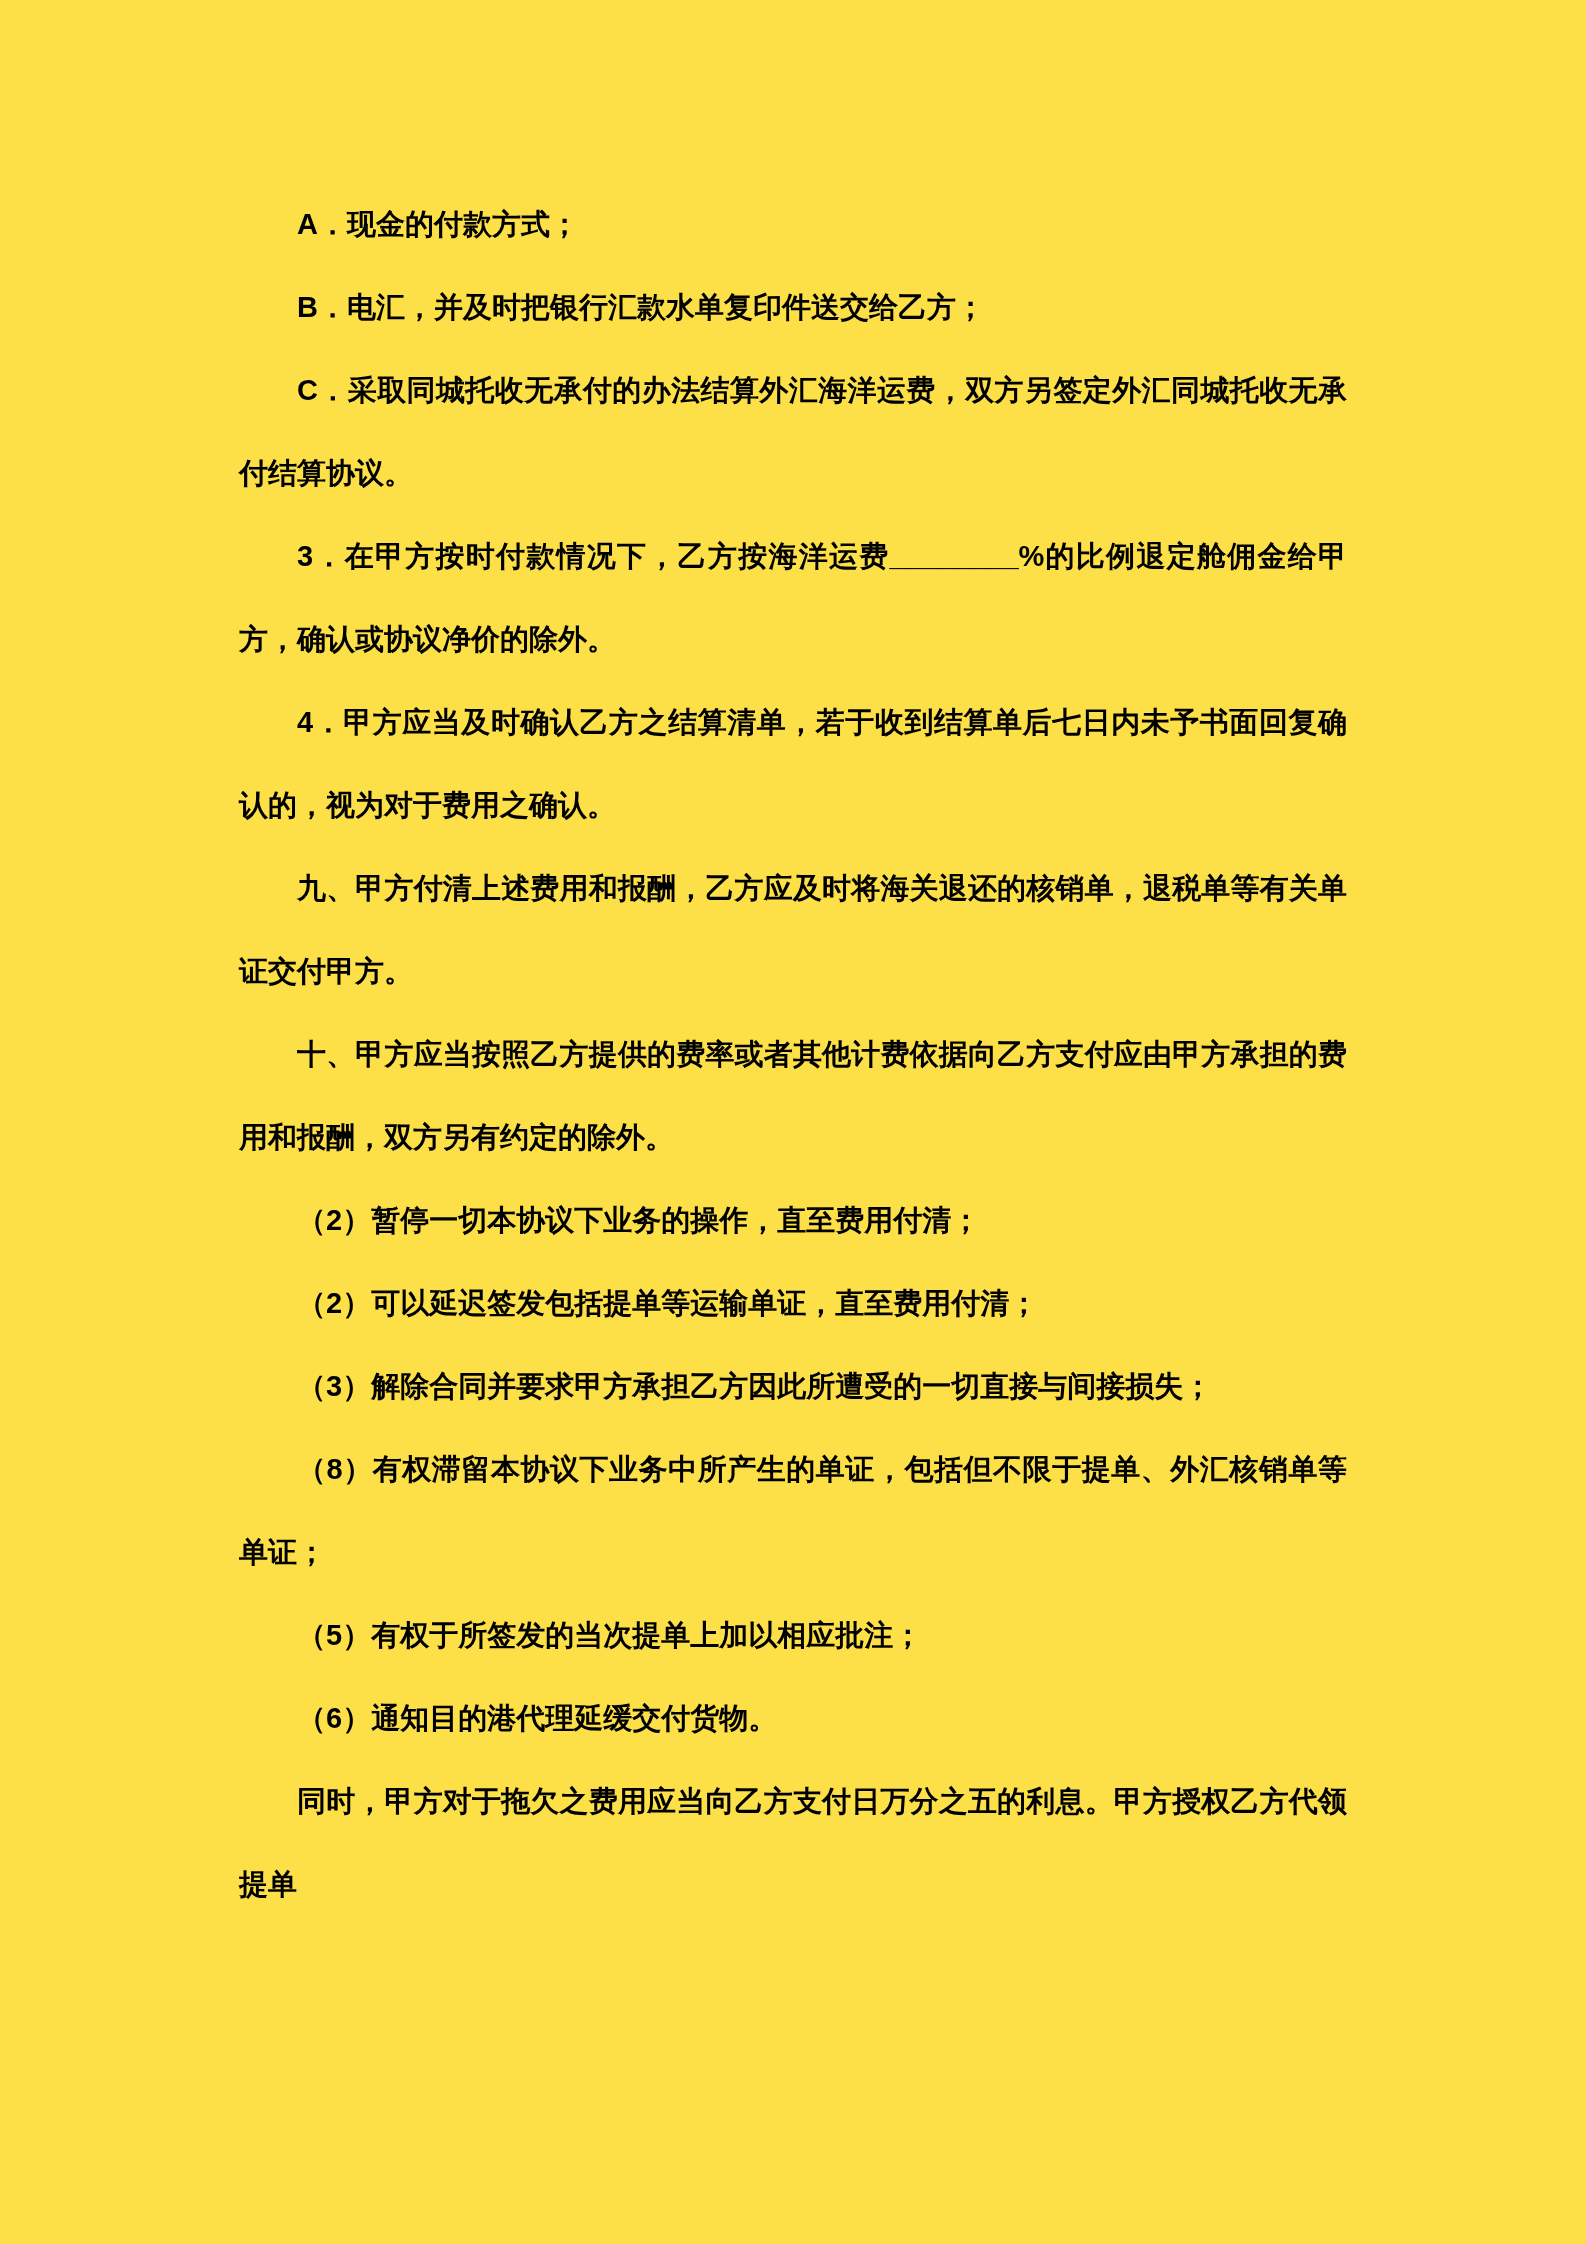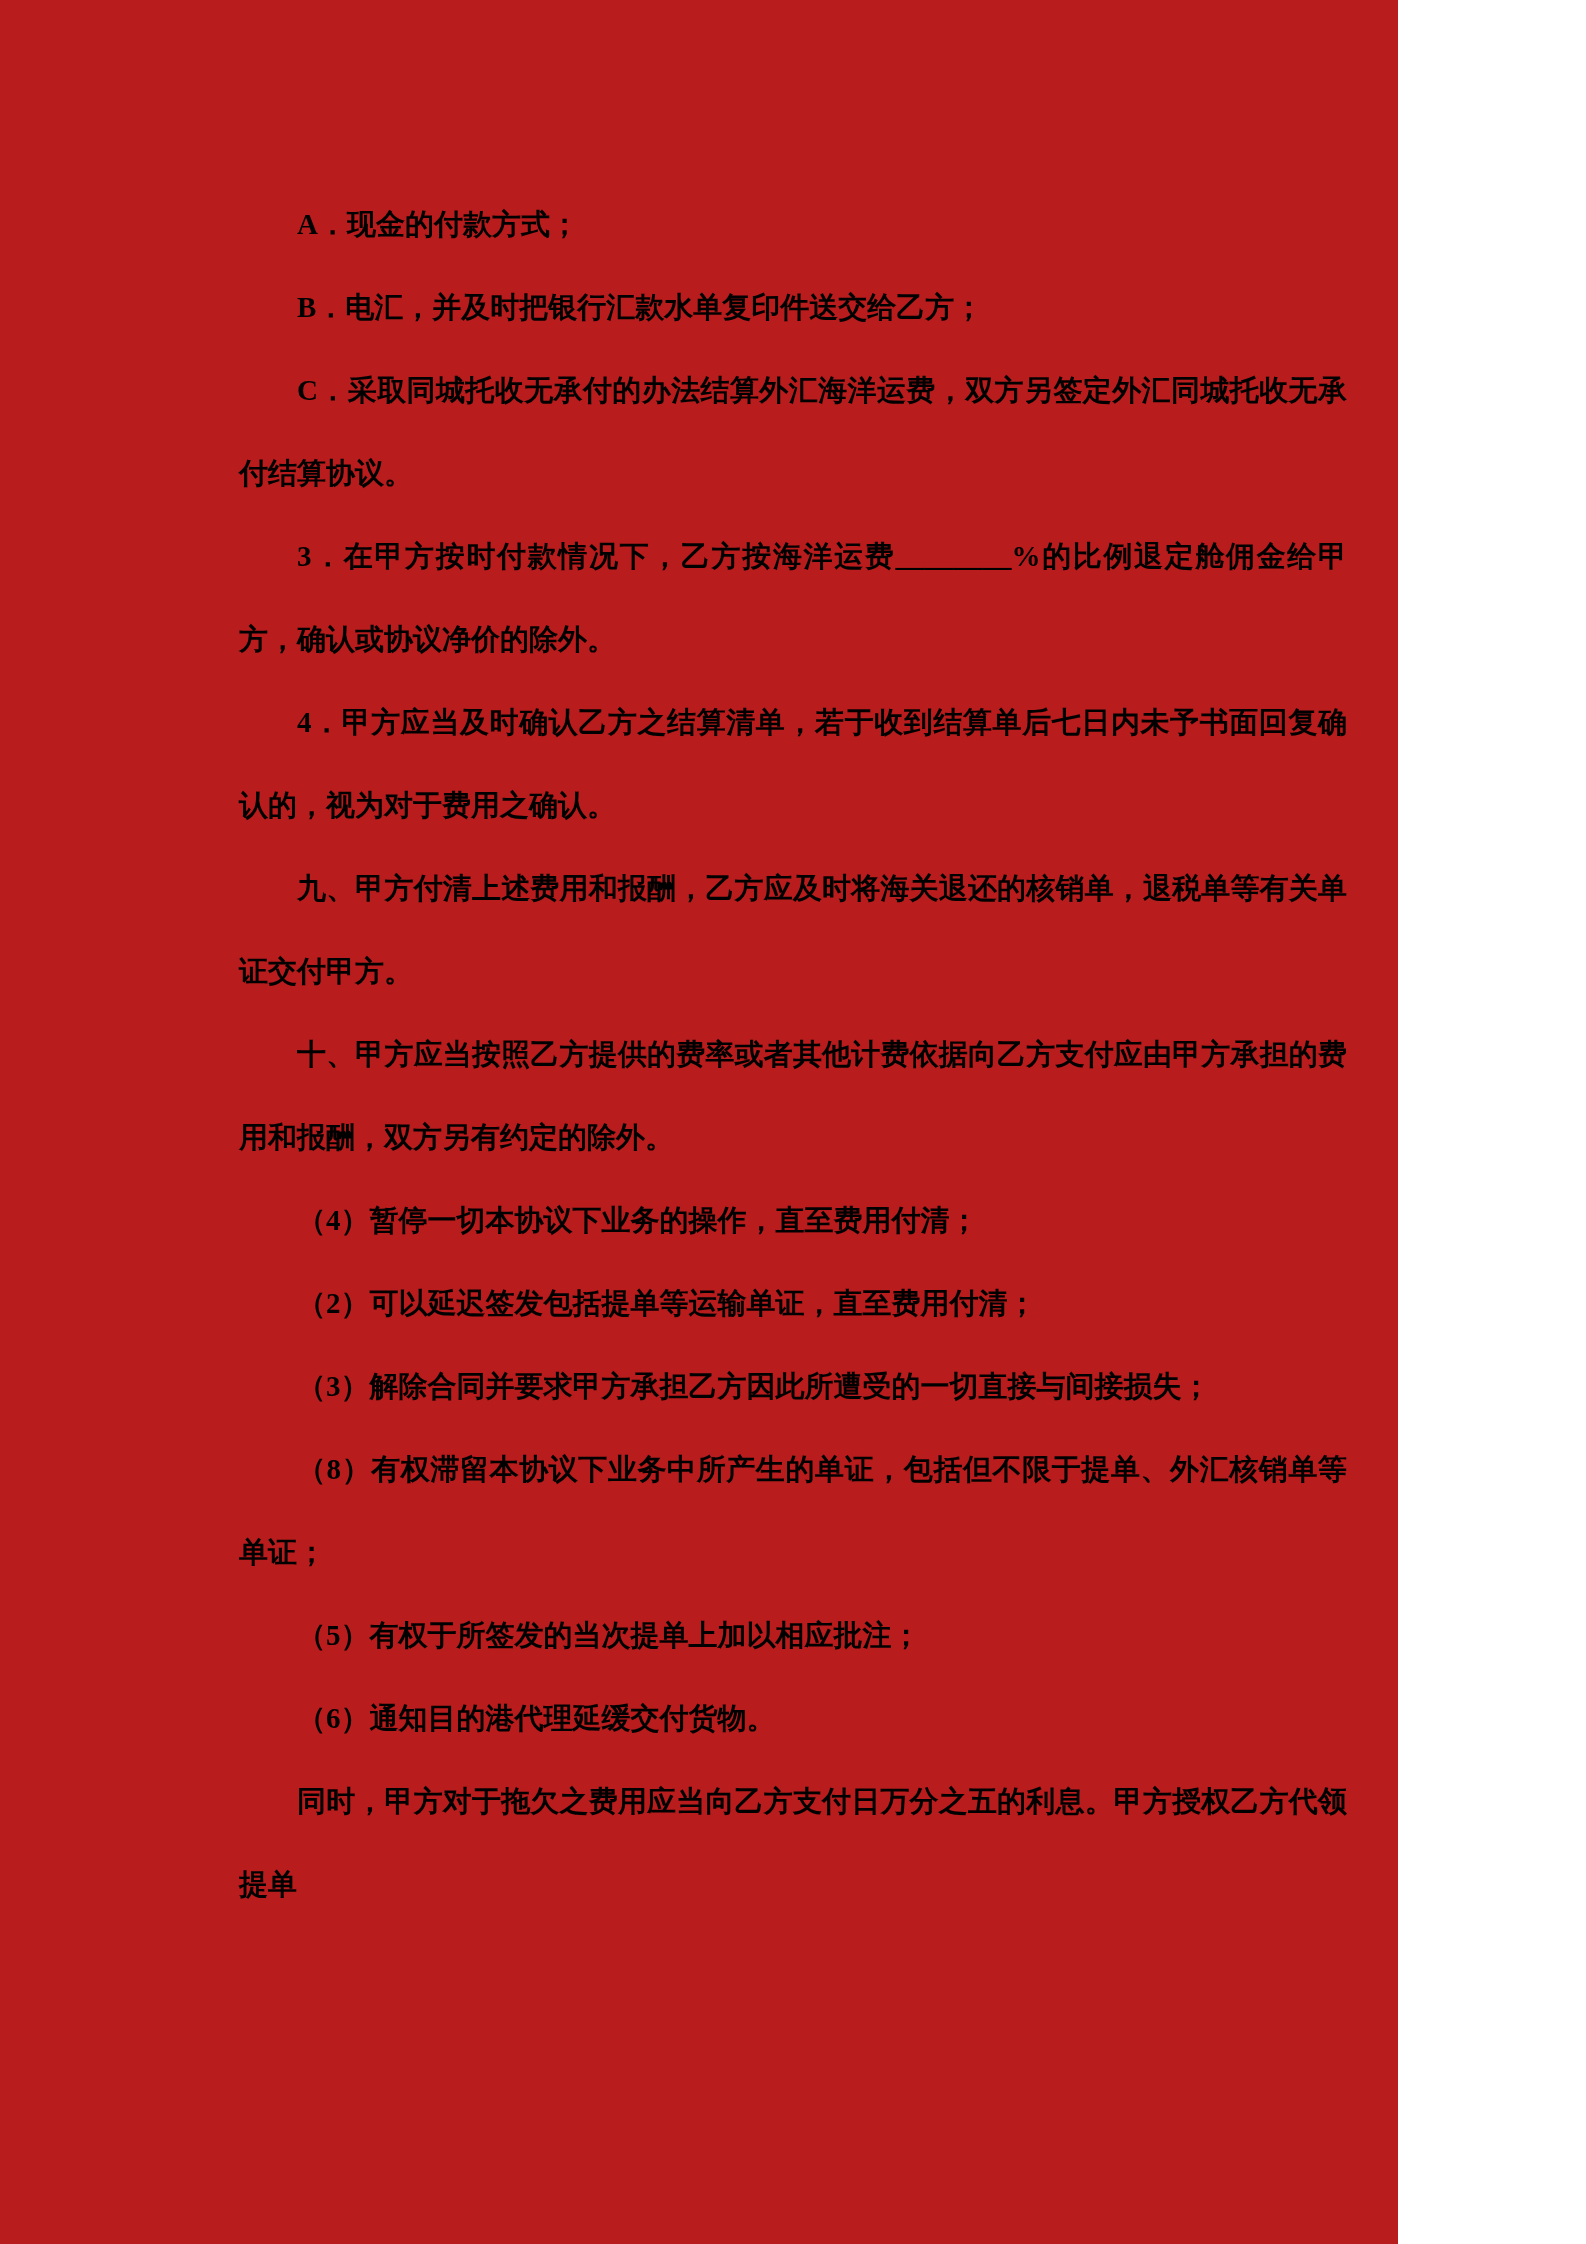--- a/index.html
+++ b/index.html
@@ -2,25 +2,25 @@
 <html><head>
 <meta charset="utf-8">
 <style>
   html, body {
     margin: 0;
     padding: 0;
     background: #ffffff;
   }
   .page {
     position: relative;
-    width: 1398px;
+    width: 1586px;
     height: 2244px;
-    background: #b91c1c;
+    background: #fde047;
     overflow: hidden;
-    font-family: Liberation Serif, serif;
+    font-family: Liberation Sans, sans-serif;
   }
   .doc-body {
     position: absolute;
     left: 239px;
     top: 183px;
     width: 1108px;
     color: #000000;
   }
   .para {
     margin: 0;
@@ -40,21 +40,21 @@
 
 <div class="page">
   <div class="doc-body">
       <p class="para">A．现金的付款方式；</p>
       <p class="para">B．电汇，并及时把银行汇款水单复印件送交给乙方；</p>
       <p class="para">C．采取同城托收无承付的办法结算外汇海洋运费，双方另签定外汇同城托收无承付结算协议。</p>
       <p class="para">3．在甲方按时付款情况下，乙方按海洋运费________%的比例退定舱佣金给甲方，确认或协议净价的除外。</p>
       <p class="para">4．甲方应当及时确认乙方之结算清单，若于收到结算单后七日内未予书面回复确认的，视为对于费用之确认。</p>
       <p class="para">九、甲方付清上述费用和报酬，乙方应及时将海关退还的核销单，退税单等有关单证交付甲方。</p>
       <p class="para">十、甲方应当按照乙方提供的费率或者其他计费依据向乙方支付应由甲方承担的费用和报酬，双方另有约定的除外。</p>
-      <p class="para">（4）暂停一切本协议下业务的操作，直至费用付清；</p>
+      <p class="para">（2）暂停一切本协议下业务的操作，直至费用付清；</p>
       <p class="para">（2）可以延迟签发包括提单等运输单证，直至费用付清；</p>
       <p class="para">（3）解除合同并要求甲方承担乙方因此所遭受的一切直接与间接损失；</p>
       <p class="para">（8）有权滞留本协议下业务中所产生的单证，包括但不限于提单、外汇核销单等单证；</p>
       <p class="para">（5）有权于所签发的当次提单上加以相应批注；</p>
       <p class="para">（6）通知目的港代理延缓交付货物。</p>
       <p class="para">同时，甲方对于拖欠之费用应当向乙方支付日万分之五的利息。甲方授权乙方代领提单</p>
     </div>
 </div>
 
 </body></html>

